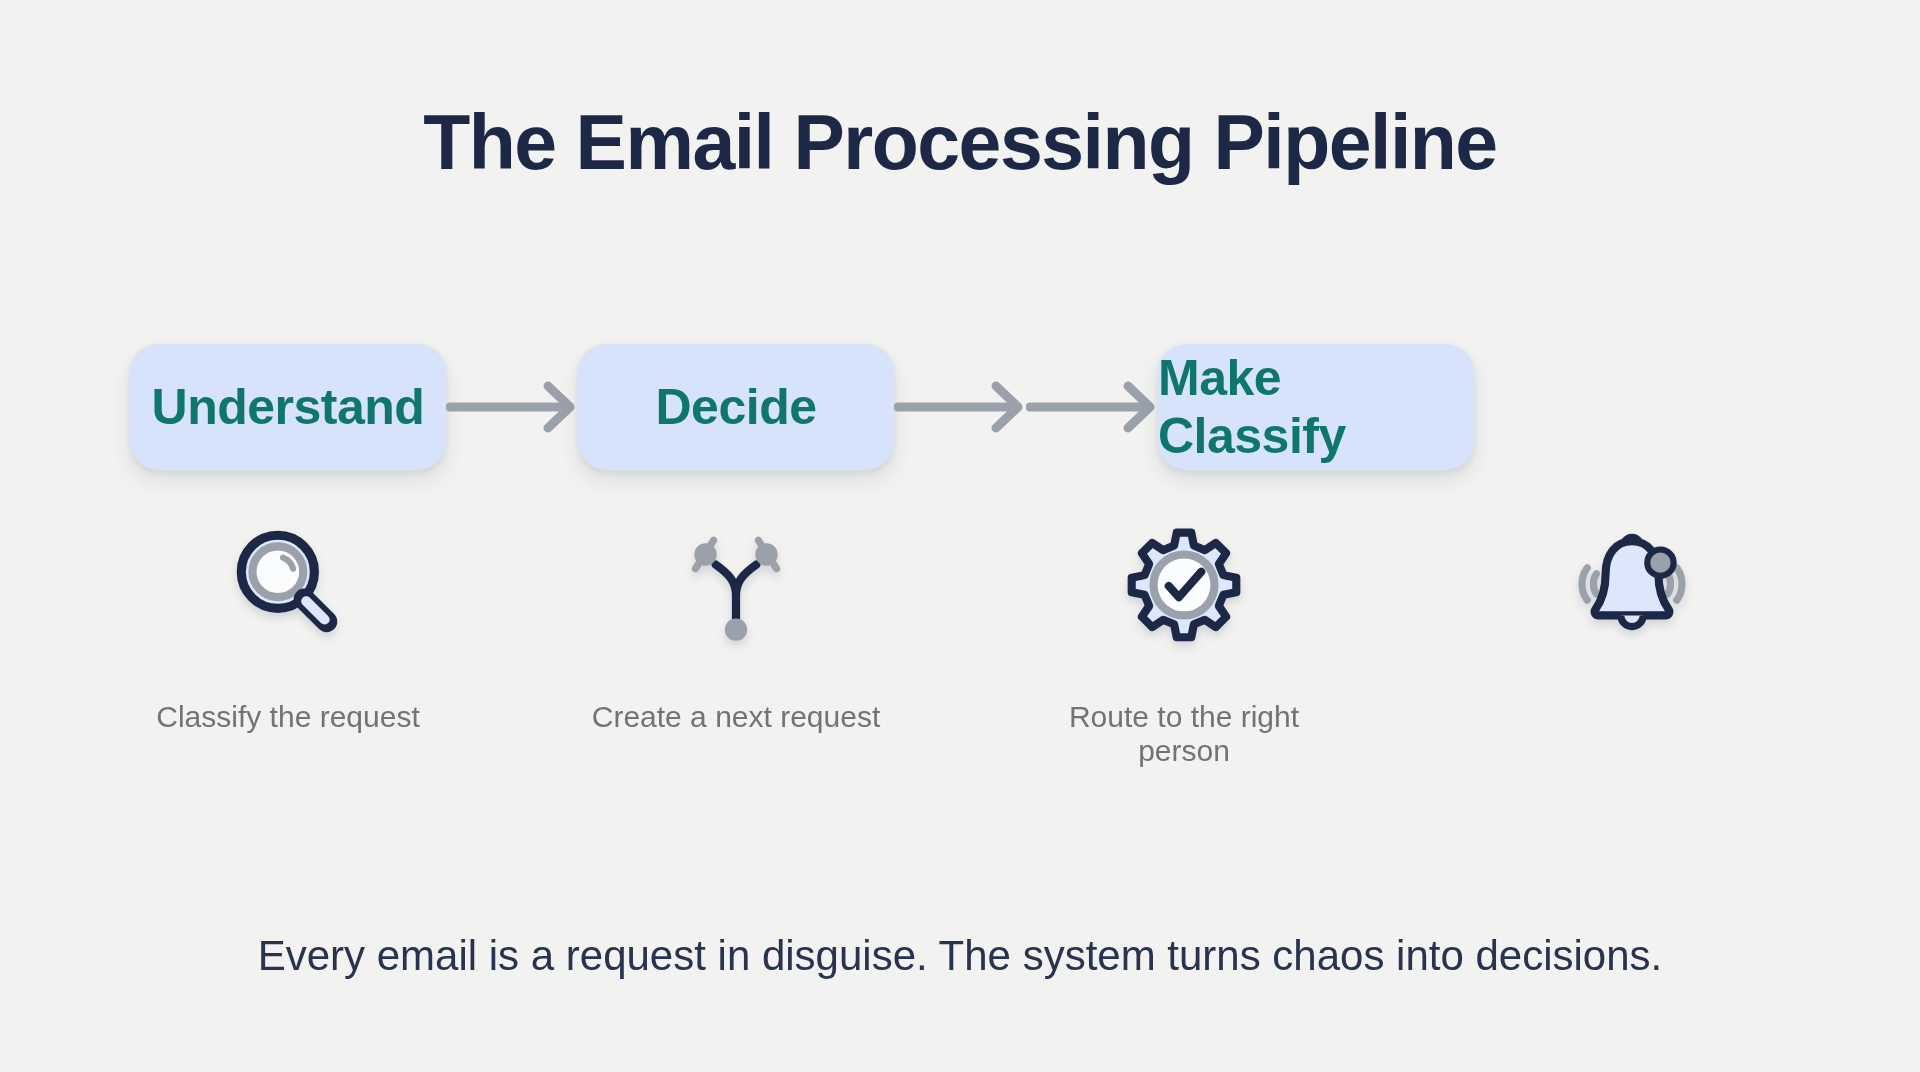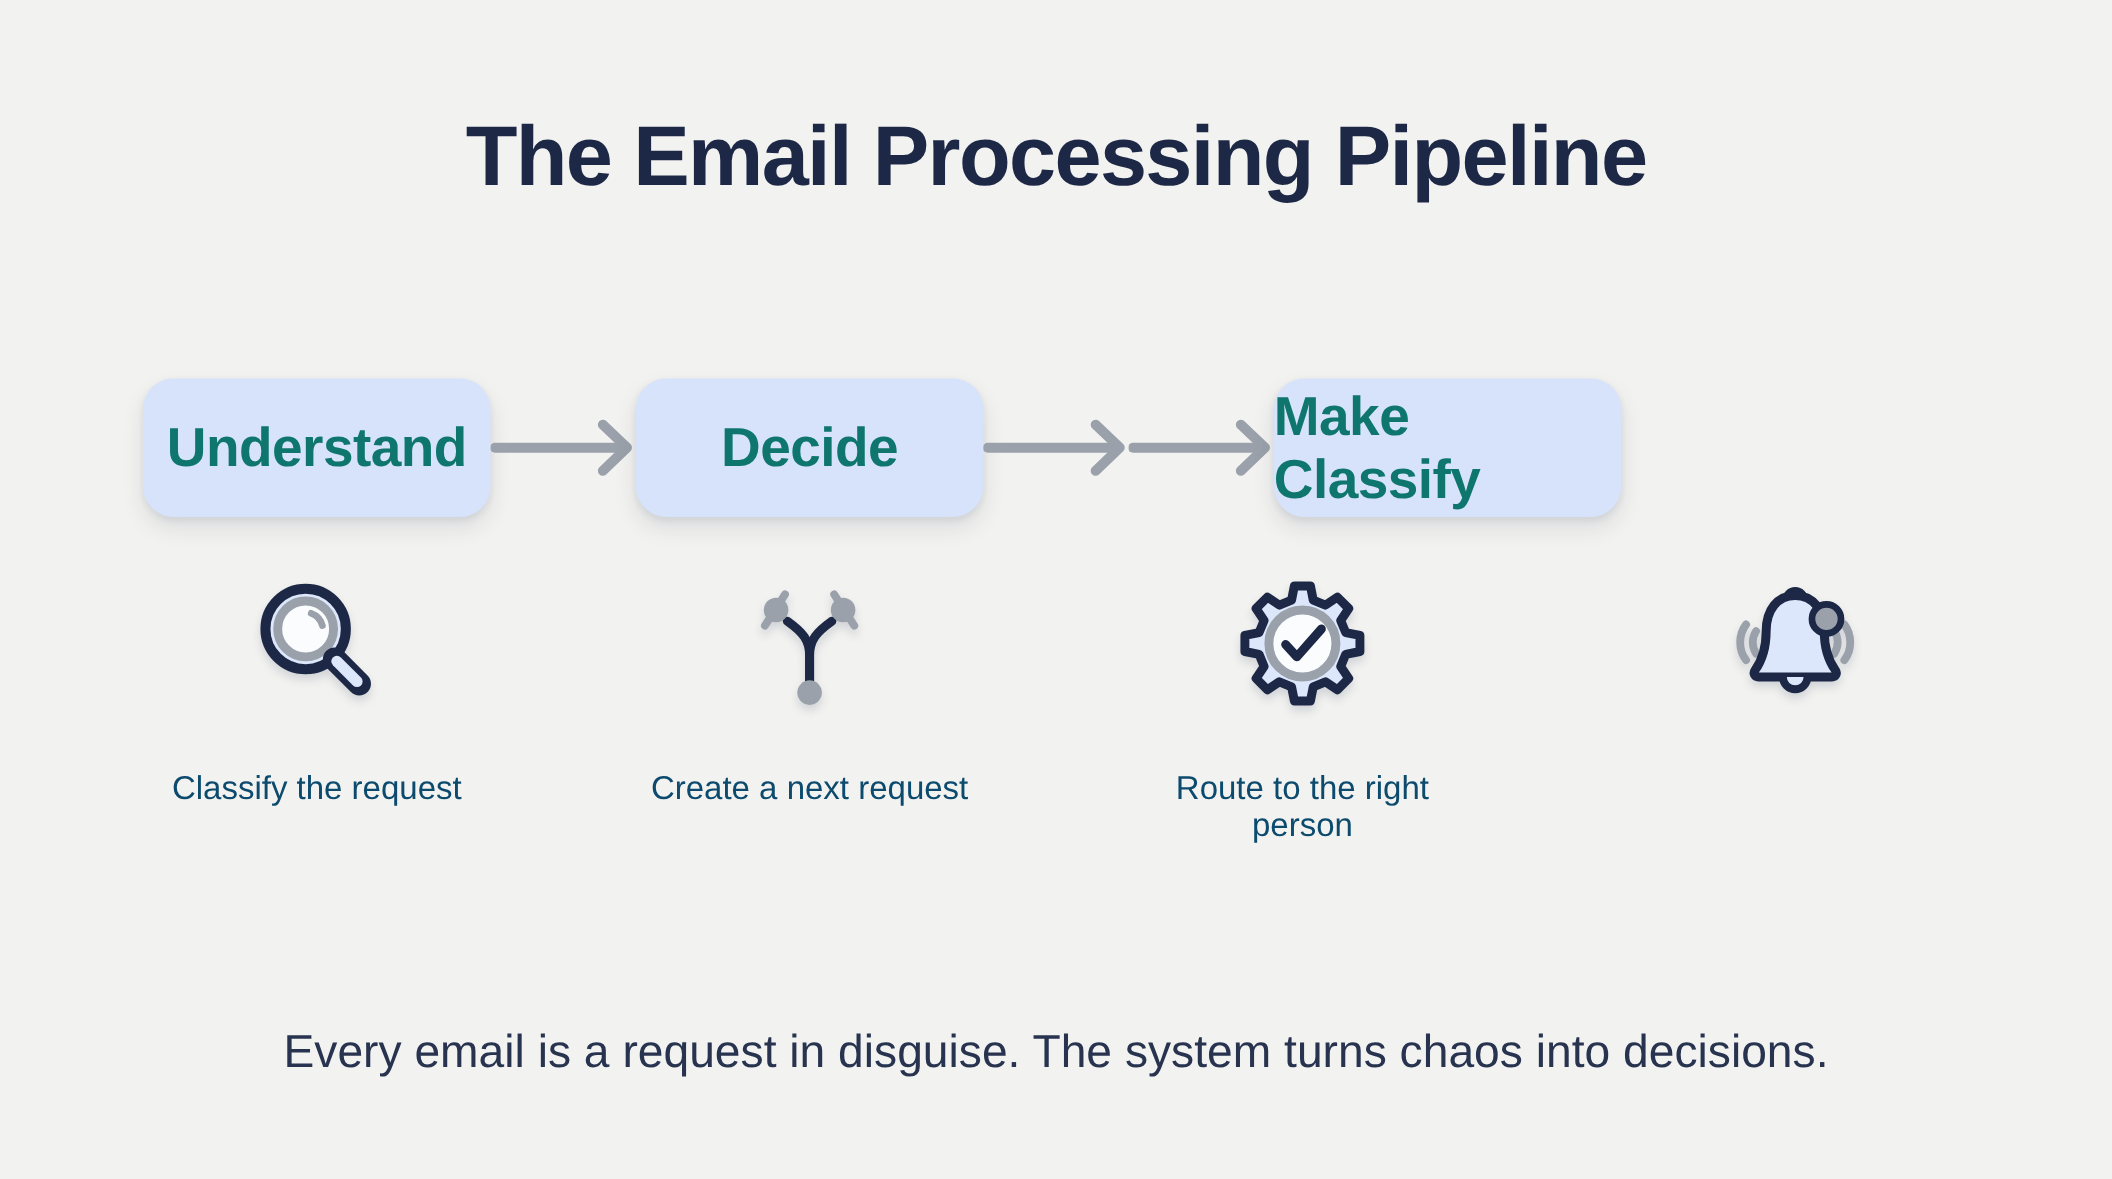--- a/index.html
+++ b/index.html
@@ -47,21 +47,21 @@
   .icon-cell:last-child{margin-right:0;}
   .icon{filter:drop-shadow(0 5px 4px rgba(30,42,71,.15));}
 
   .caption-row{
     position:absolute;top:700px;left:130px;width:1660px;
     display:flex;
   }
   .caption{
     width:316px;margin-right:132px;
     text-align:center;
-    font-size:30px;color:#0c4a6e;
+    font-size:30px;color:#737373;
   }
   .caption:last-child{margin-right:0;}
 
   .tagline{
     position:absolute;top:932px;left:0;width:100%;margin:0;
     text-align:center;
     font-size:42px;color:#27334f;
   }
 </style>
 </head>

